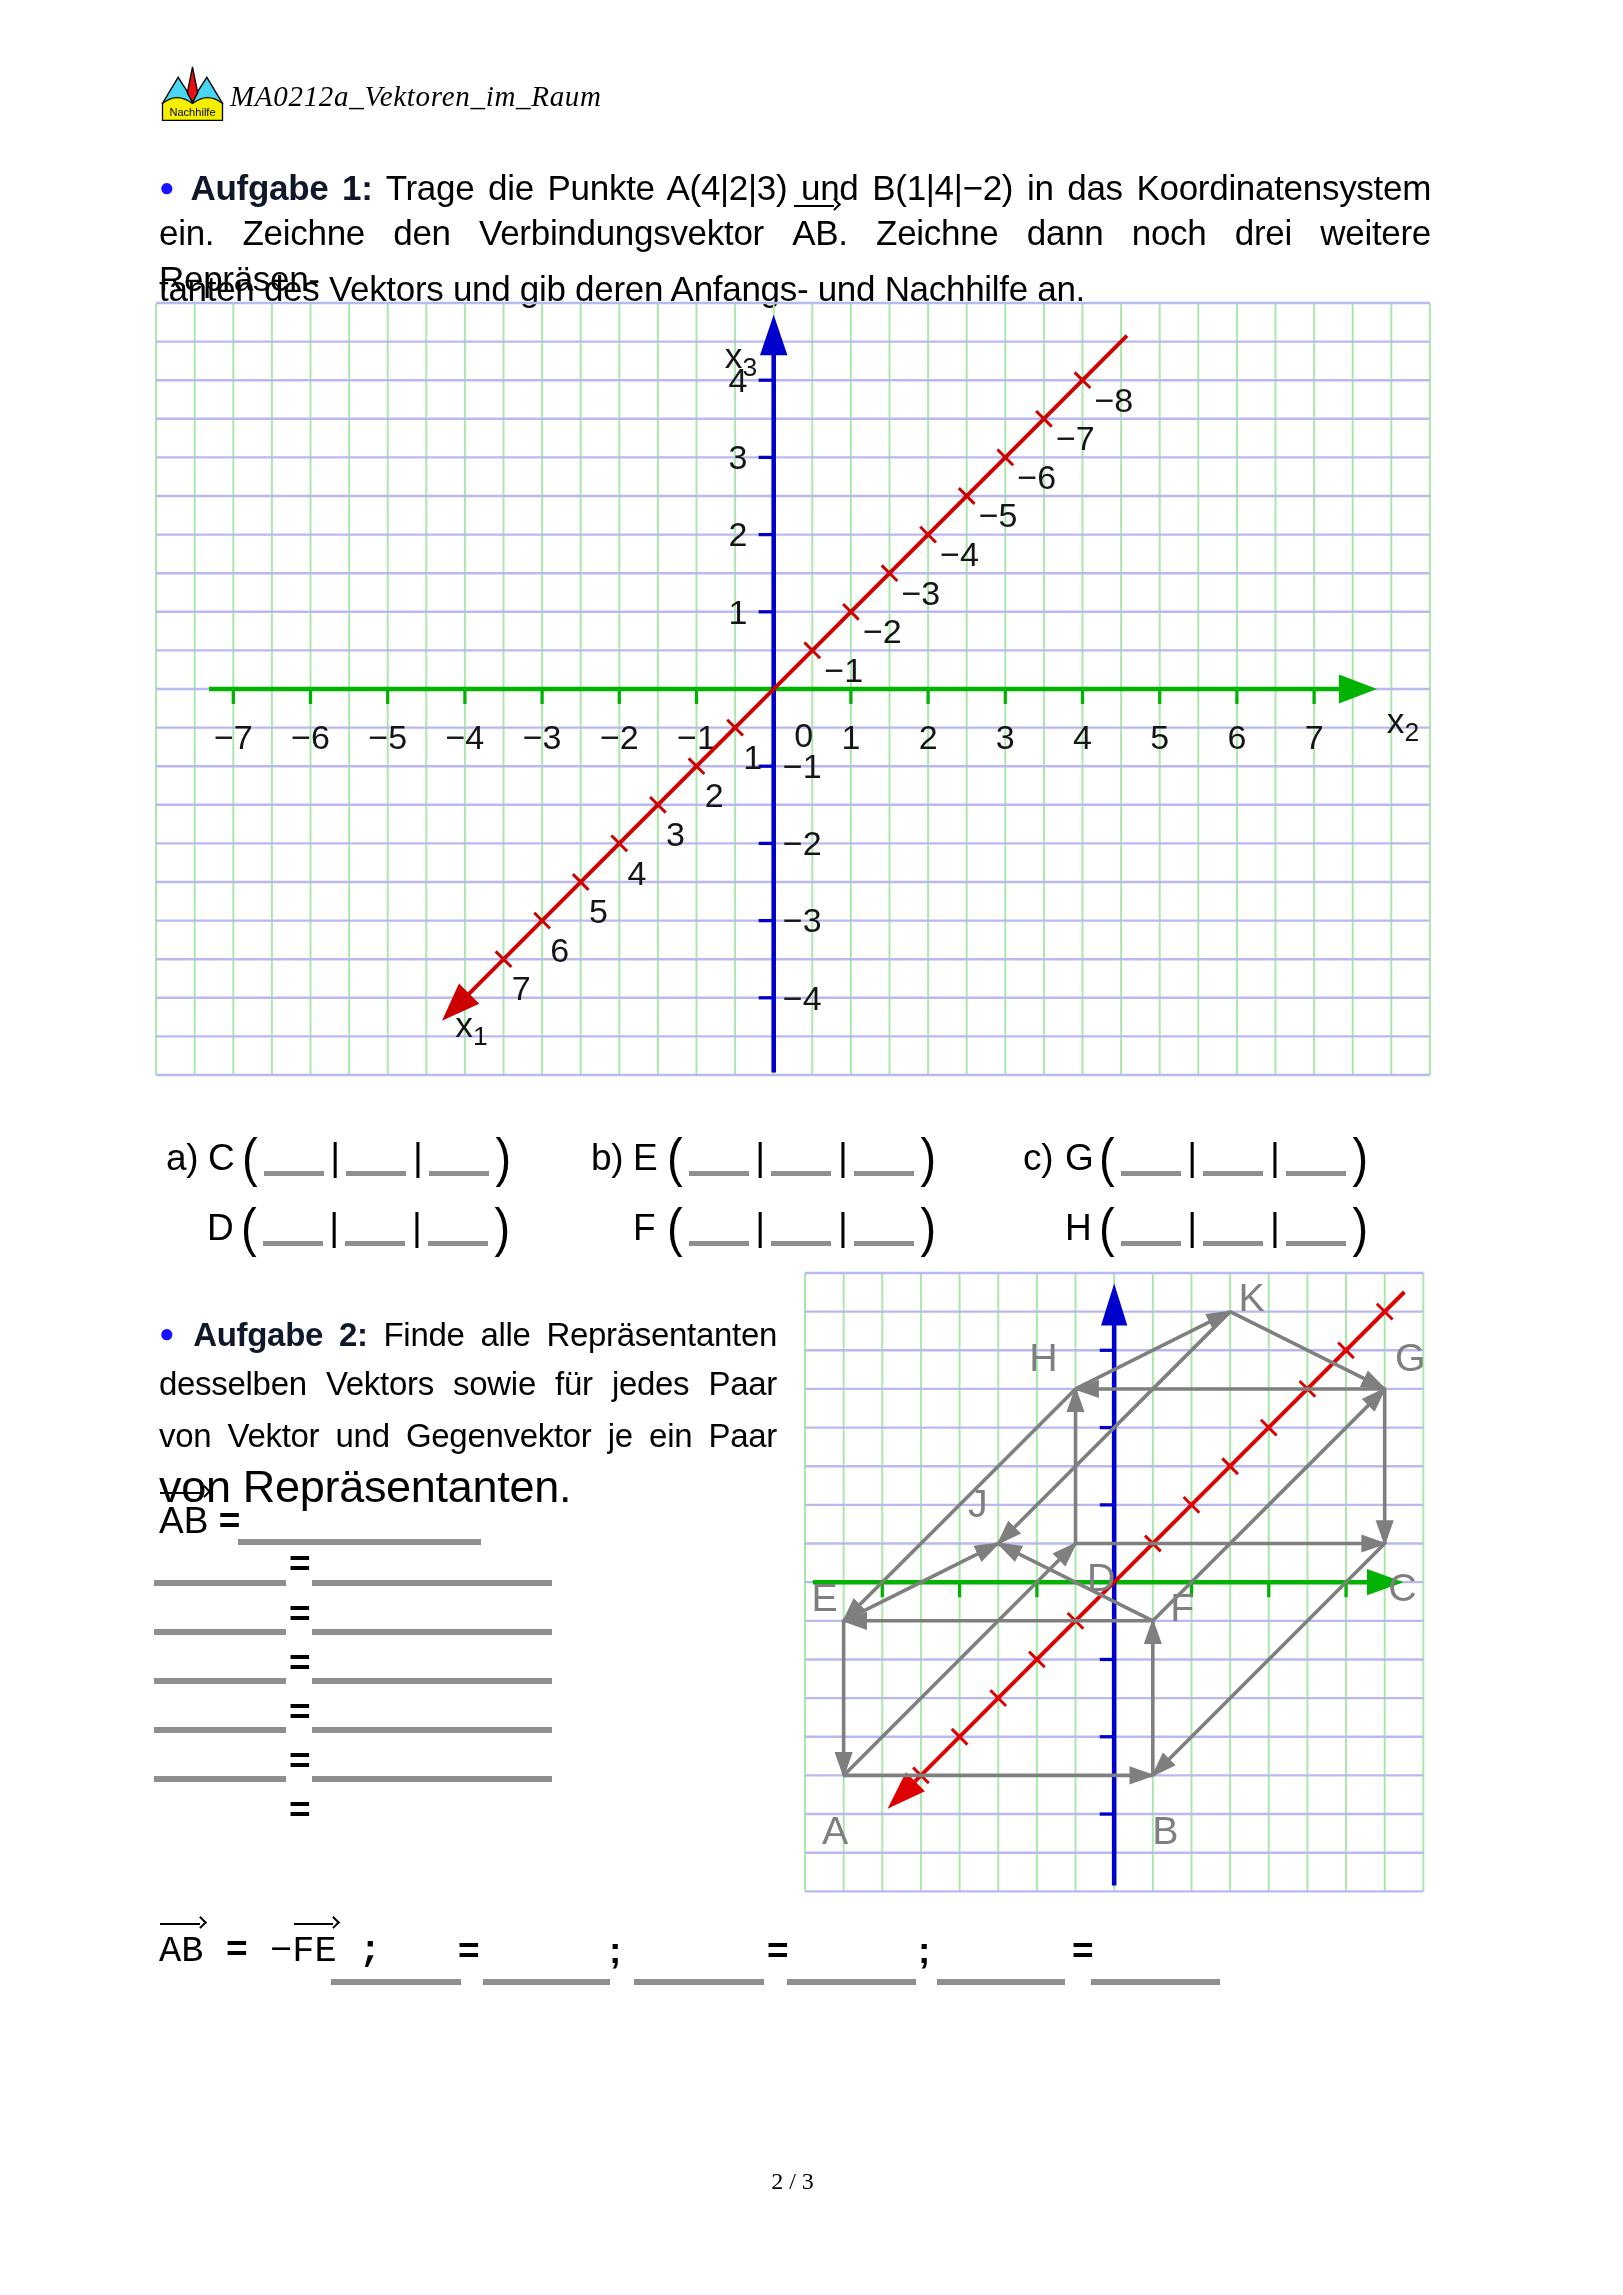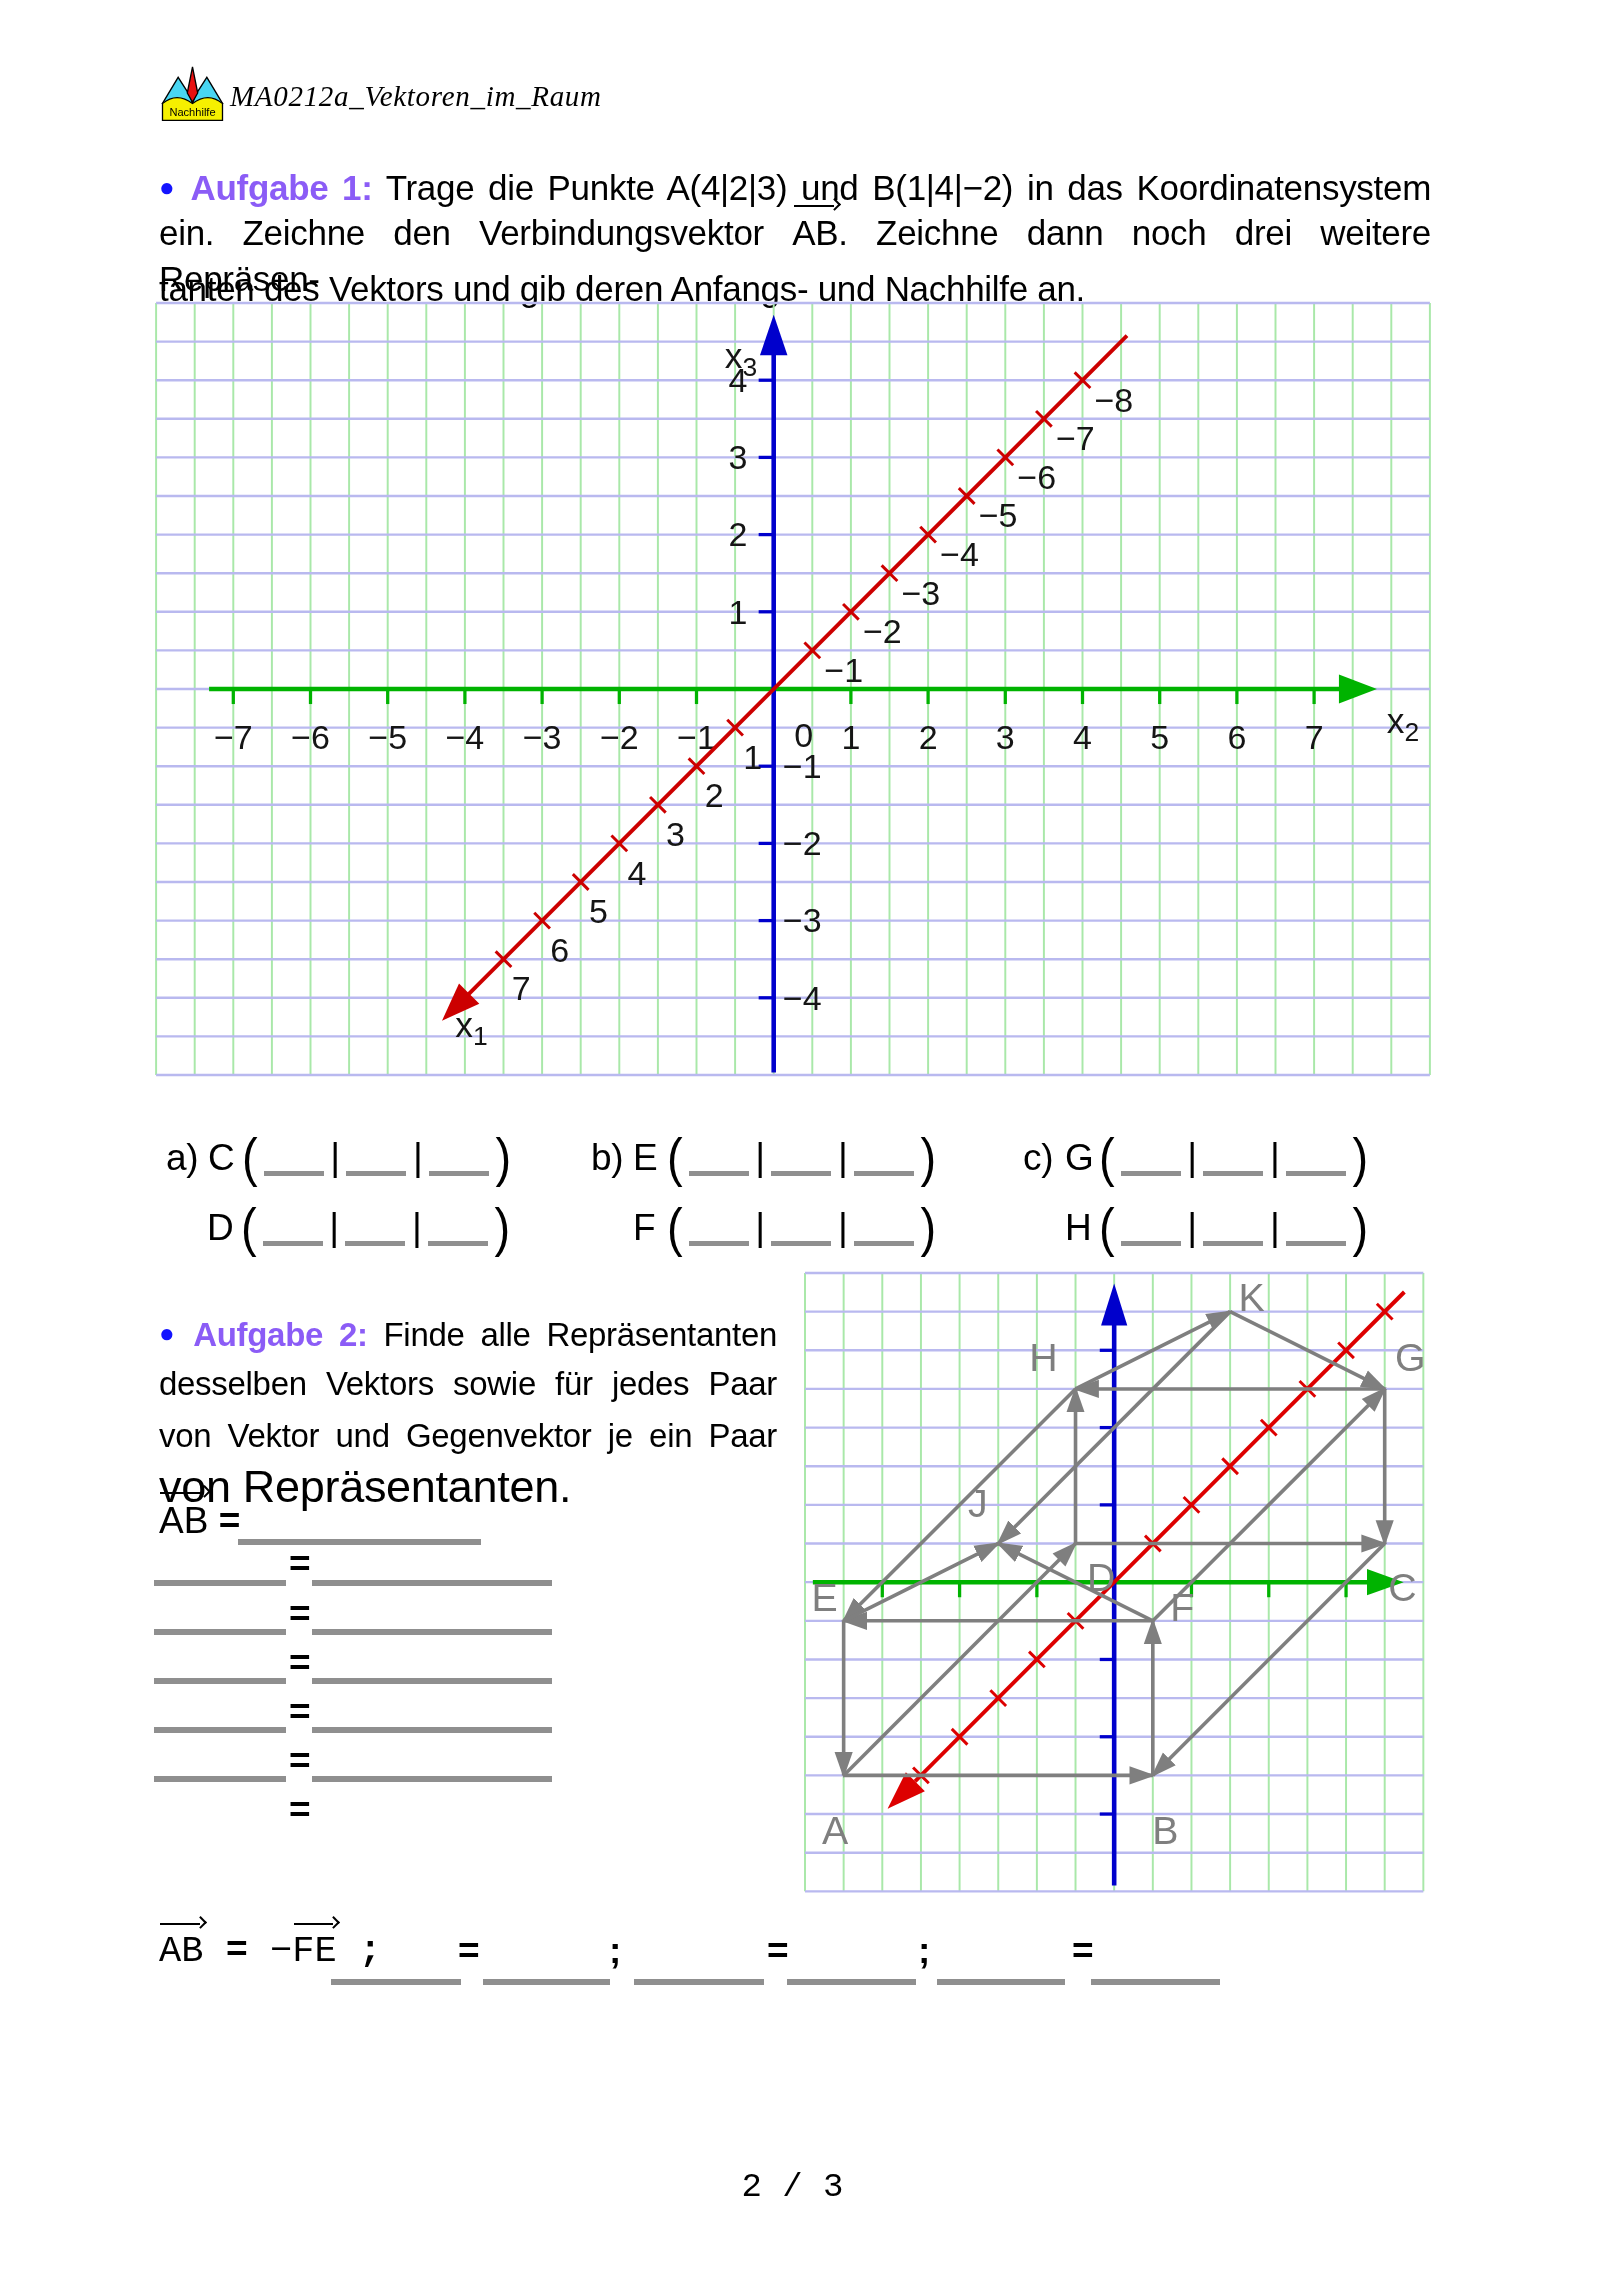--- a/index.html
+++ b/index.html
@@ -4,39 +4,39 @@
 <style>
   html,body{margin:0;padding:0;background:#ffffff;}
   body{width:1623px;height:2295px;position:relative;font-family:"Liberation Sans",sans-serif;color:#000;}
   .abs{position:absolute;}
   
   .title{font-family:"Liberation Serif",serif;font-style:italic;font-size:29px;letter-spacing:0.7px;}
   
   .tline{font-size:35px;letter-spacing:-0.3px;line-height:46px;white-space:nowrap;}
   .tjust{white-space:normal;text-align:justify;text-align-last:justify;}
   .bullet{color:#1414ff;font-size:26px;vertical-align:3.9px;margin-right:11.8px;}
-  .task-label{color:#8b5cf6;font-weight:bold;}
+  .task-label{color:#0f172a;font-weight:bold;}
   
   .vec{position:relative;display:inline-block;line-height:1;}
   .vec::after{content:"";position:absolute;left:1.3px;right:3.9px;top:-10.5px;border-top:2.6px solid currentColor;}
   .vec::before{content:"";position:absolute;right:-1.3px;top:-15px;width:7.2px;height:7.2px;
                border-top:2.6px solid currentColor;border-right:2.6px solid currentColor;transform:rotate(45deg);}
   
   .ans-row{font-size:37px;letter-spacing:-0.3px;display:flex;align-items:flex-end;}
   .ans-prefix{display:inline-block;width:42px;}
   .ans-letter{display:inline-block;width:34px;}
   .paren{font-size:47px;font-weight:300;transform:scaleY(1.15);display:inline-block;line-height:0.9;}
   .ans-blank{display:inline-block;width:60px;height:5.9px;background:#8f8f8f;margin:0 6.5px 2.6px 6.5px;}
   .ans-sep{font-weight:300;font-size:38px;}
   .blank{position:absolute;height:5.9px;background:#8f8f8f;}
   .eq{font-size:37px;font-weight:bold;}
   .semi{font-size:37px;font-weight:bold;}
   .work-head{font-size:37px;}
   .bottom-line{font-size:37px;font-family:Liberation Mono, monospace;}
-  .pageno{font-family:Liberation Mono, monospace;font-size:34px;}
+  .pageno{font-family:Liberation Serif, serif;font-size:24px;}
   svg{overflow:visible;}
 </style>
 </head>
 <body>
 
 <div class="abs" style="left:161px;top:63px;width:63px;height:60px;">
   <svg width="63" height="60" viewBox="0 0 96 92">
     <polygon points="2,62 26,22 44,50 48,62" fill="#49d6f2" stroke="#000" stroke-width="2"></polygon>
     <polygon points="94,62 70,22 52,50 48,62" fill="#49d6f2" stroke="#000" stroke-width="2"></polygon>
     <polygon points="40,46 48,6 56,46 48,60" fill="#e81010" stroke="#000" stroke-width="2"></polygon>

